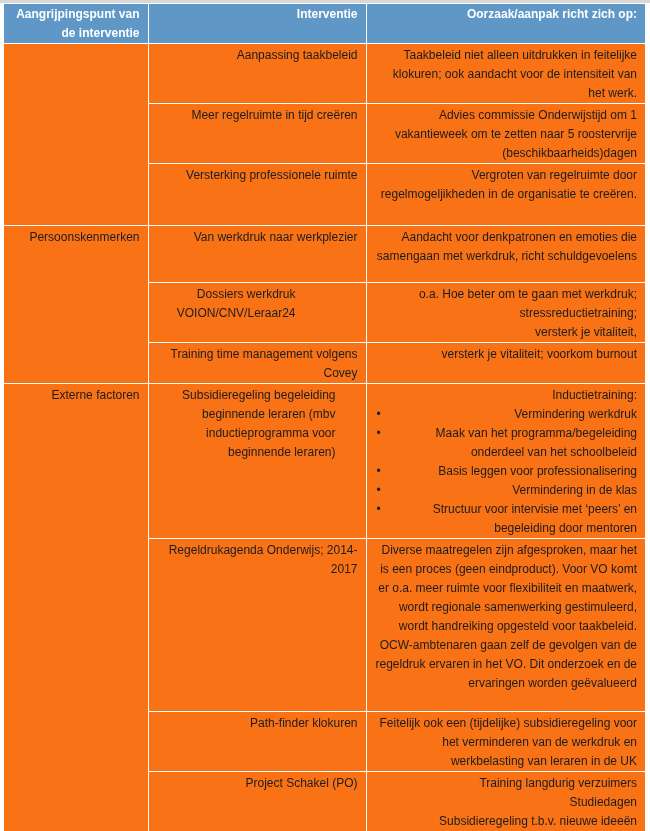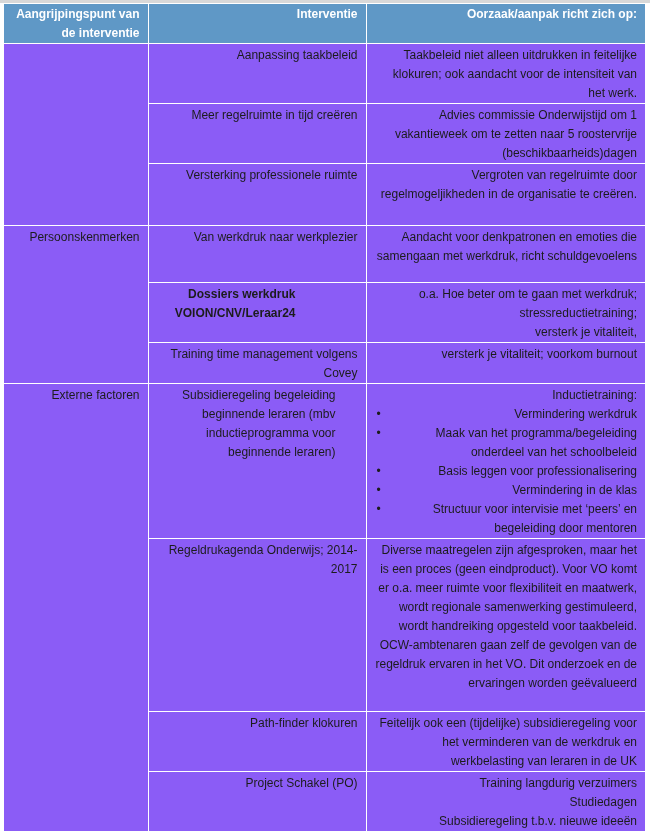--- a/index.html
+++ b/index.html
@@ -40,21 +40,21 @@
       padding: 2px 8px 0 8px;
     }
     table.doc th {
       background: #5f98c6;
       color: #ffffff;
       font-weight: bold;
       height: 36px;
       padding-top: 1px;
     }
     table.doc td {
-      background: #8b5cf6;
+      background: #f97316;
       color: #1c1c1c;
     }
     table.doc tr:first-child th { border-top: none; }
     table.doc th:first-child, table.doc td.col1 { border-left: none; }
     table.doc th:last-child, table.doc td.col3 { border-right: none; margin-left: 48px; }
     .lines span { display: block; }
     ul.bullets {
       list-style: none;
       margin: 0;
       padding: 0;
@@ -129,21 +129,21 @@
     <tr class="r4">
       <td class="col1" rowspan="3">Persoonskenmerken</td>
       <td>Van werkdruk naar werkplezier</td>
       <td class="col3">
         <div class="lines">
             <span>Aandacht voor denkpatronen en emoties die samengaan met werkdruk, richt schuldgevoelens</span>
           </div>
       </td>
     </tr>
     <tr class="r5">
-      <td style="padding-right:70px;font-weight:bold;">Dossiers werkdruk VOION/CNV/Leraar24</td>
+      <td style="padding-right:70px;">Dossiers werkdruk VOION/CNV/Leraar24</td>
       <td class="col3">
         <div class="lines">
           <span>o.a. Hoe beter om te gaan met werkdruk;</span>
           <span>stressreductietraining;</span>
           <span>versterk je vitaliteit,</span>
         </div>
       </td>
     </tr>
     <tr class="r6">
       <td>Training time management volgens Covey</td>

